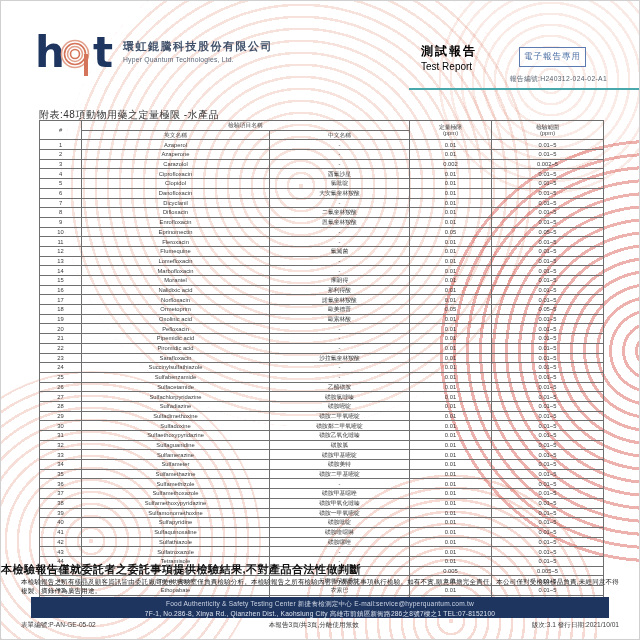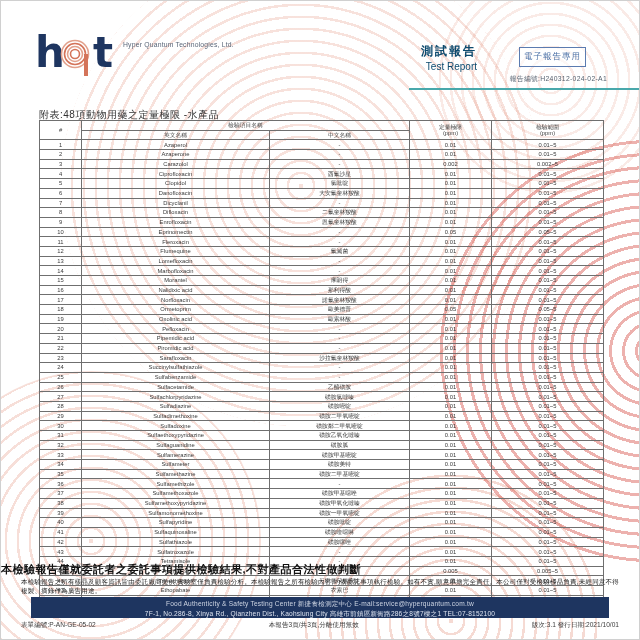--- a/index.html
+++ b/index.html
@@ -16,21 +16,21 @@
   .wm-d{left:300px;top:470px;width:300px;height:300px;opacity:.25;
         background:repeating-radial-gradient(circle,rgba(214,92,60,.9) 0 2.5px,rgba(255,255,255,0) 2.5px 12px);}
   .wm-e{left:430px;top:-40px;width:240px;height:240px;opacity:.14;
         background:repeating-radial-gradient(circle,rgba(214,92,60,.9) 0 2.5px,rgba(255,255,255,0) 2.5px 11px);}
   .content{position:relative;z-index:1;}
   
   .logo{position:absolute;left:34px;top:26px;}
   .company{position:absolute;left:122px;top:38px;}
   .company-zh{font-size:11px;letter-spacing:1.5px;color:#42526b;font-weight:bold;}
   .company-en{font-size:6.8px;color:#5a6678;margin-top:2px;letter-spacing:.2px;}
-  .report-title{position:absolute;left:420px;top:42px;color:#0c4a6e;text-align:right;}
+  .report-title{position:absolute;left:420px;top:42px;color:#000000;}
   .report-title-zh{font-size:12px;letter-spacing:2px;font-weight:bold;}
   .report-title-en{font-size:10px;margin-top:1px;}
   .badge{position:absolute;left:518px;top:46px;border:1.4px solid #5b7bb0;color:#4a6fa5;
          font-size:8.5px;padding:3px 4px;letter-spacing:1px;background:rgba(255,255,255,.6);}
   .report-no{position:absolute;right:32px;top:73px;font-size:6.8px;color:#55606e;letter-spacing:.3px;}
   .teal-rule{position:absolute;left:408px;right:0;top:87px;height:2px;background:#49a8ab;}
   
   .caption{position:absolute;left:38px;top:107px;font-size:10px;color:#333;letter-spacing:.5px;}
   table.residue{position:absolute;left:38px;top:119px;width:564px;border-collapse:collapse;
         table-layout:fixed;background:transparent;}
@@ -71,20 +71,21 @@
           <circle cx="40" cy="27" r="13.5" fill="none" stroke="#e2a18c" stroke-width="1.6"></circle>
           <circle cx="40" cy="27" r="10.5" fill="none" stroke="#d4745a" stroke-width="1.6"></circle>
           <circle cx="40" cy="27" r="7.5" fill="none" stroke="#e2a18c" stroke-width="1.6"></circle>
           <circle cx="40" cy="27" r="4.5" fill="none" stroke="#d4745a" stroke-width="1.6"></circle>
           <rect x="49" y="27" width="4" height="22" fill="#d4745a"></rect>
         </g>
         <text x="58" y="40" font-family="DejaVu Sans, sans-serif" font-size="42" font-weight="bold" fill="#1e3560">t</text>
       </svg>
     </div>
     <div class="company">
+      <div class="company-zh">環虹錕騰科技股份有限公司</div>
       <div class="company-en">Hyper Quantum Technologies, Ltd.</div>
     </div>
     <div class="report-title">
       <div class="report-title-zh">測試報告</div>
       <div class="report-title-en">Test Report</div>
     </div>
     <div class="badge">電子報告專用</div>
     <div class="report-no">報告編號:H240312-024-02-A1</div>
     <div class="teal-rule"></div>
 

